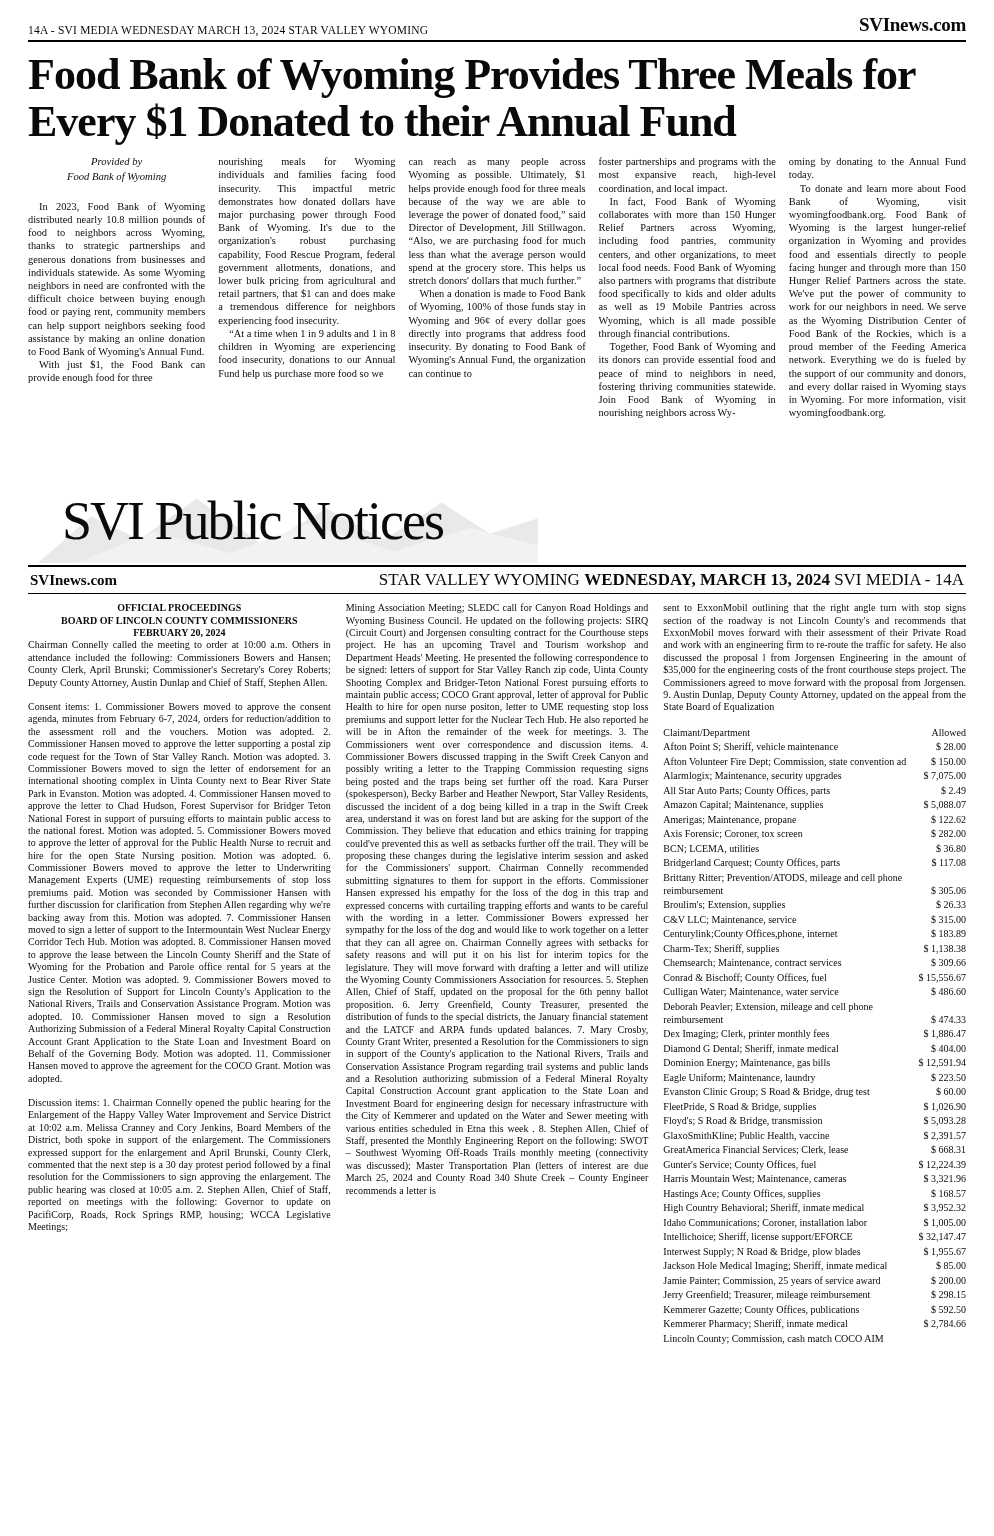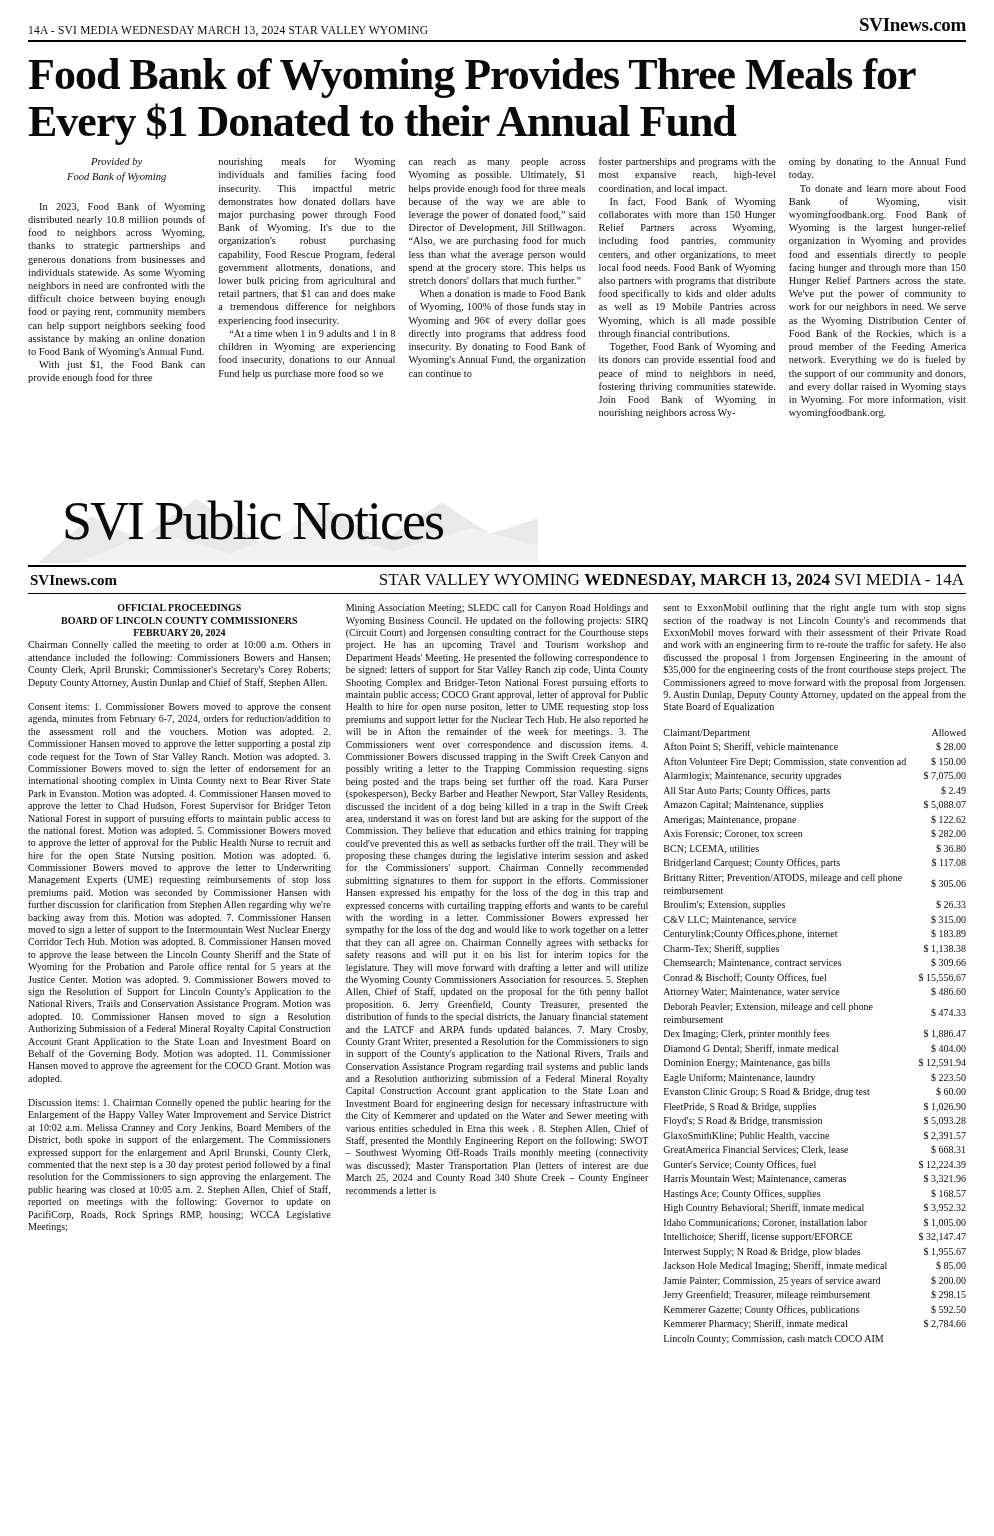--- a/index.html
+++ b/index.html
@@ -60,21 +60,21 @@
   .notice-col {
     flex: 1 1 0; font-size: 10px; line-height: 1.24;
     text-align: justify; hyphens: auto;
   }
   .nheading { text-align: center; font-weight: bold; }
   .notice-col p.npara { margin-bottom: 12px; }
 
   
   .claims { margin-top: 2px; }
   .claim-row, .claims-header {
-    display: flex; justify-content: space-between; align-items: center;
+    display: flex; justify-content: space-between; align-items: flex-end;
     gap: 8px; margin: 1.5px 0; line-height: 1.3;
   }
   .claim-name { flex: 1 1 auto; text-align: left; }
   .claim-amt { flex: 0 0 auto; white-space: nowrap; text-align: right; }
 </style>
 </head>
 <body>
 
 <div class="page">
 
@@ -239,21 +239,21 @@
               <span class="claim-name">Chemsearch; Maintenance, contract services</span>
               <span class="claim-amt">$ 309.66</span>
             </div>
 
             <div class="claim-row">
               <span class="claim-name">Conrad &amp; Bischoff; County Offices, fuel</span>
               <span class="claim-amt">$ 15,556.67</span>
             </div>
 
             <div class="claim-row">
-              <span class="claim-name">Attorney Water; Maintenance, water service</span>
+              <span class="claim-name">Culligan Water; Maintenance, water service</span>
               <span class="claim-amt">$ 486.60</span>
             </div>
 
             <div class="claim-row">
               <span class="claim-name">Deborah Peavler; Extension, mileage and cell phone reimbursement</span>
               <span class="claim-amt">$ 474.33</span>
             </div>
 
             <div class="claim-row">
               <span class="claim-name">Dex Imaging; Clerk, printer monthly fees</span>

